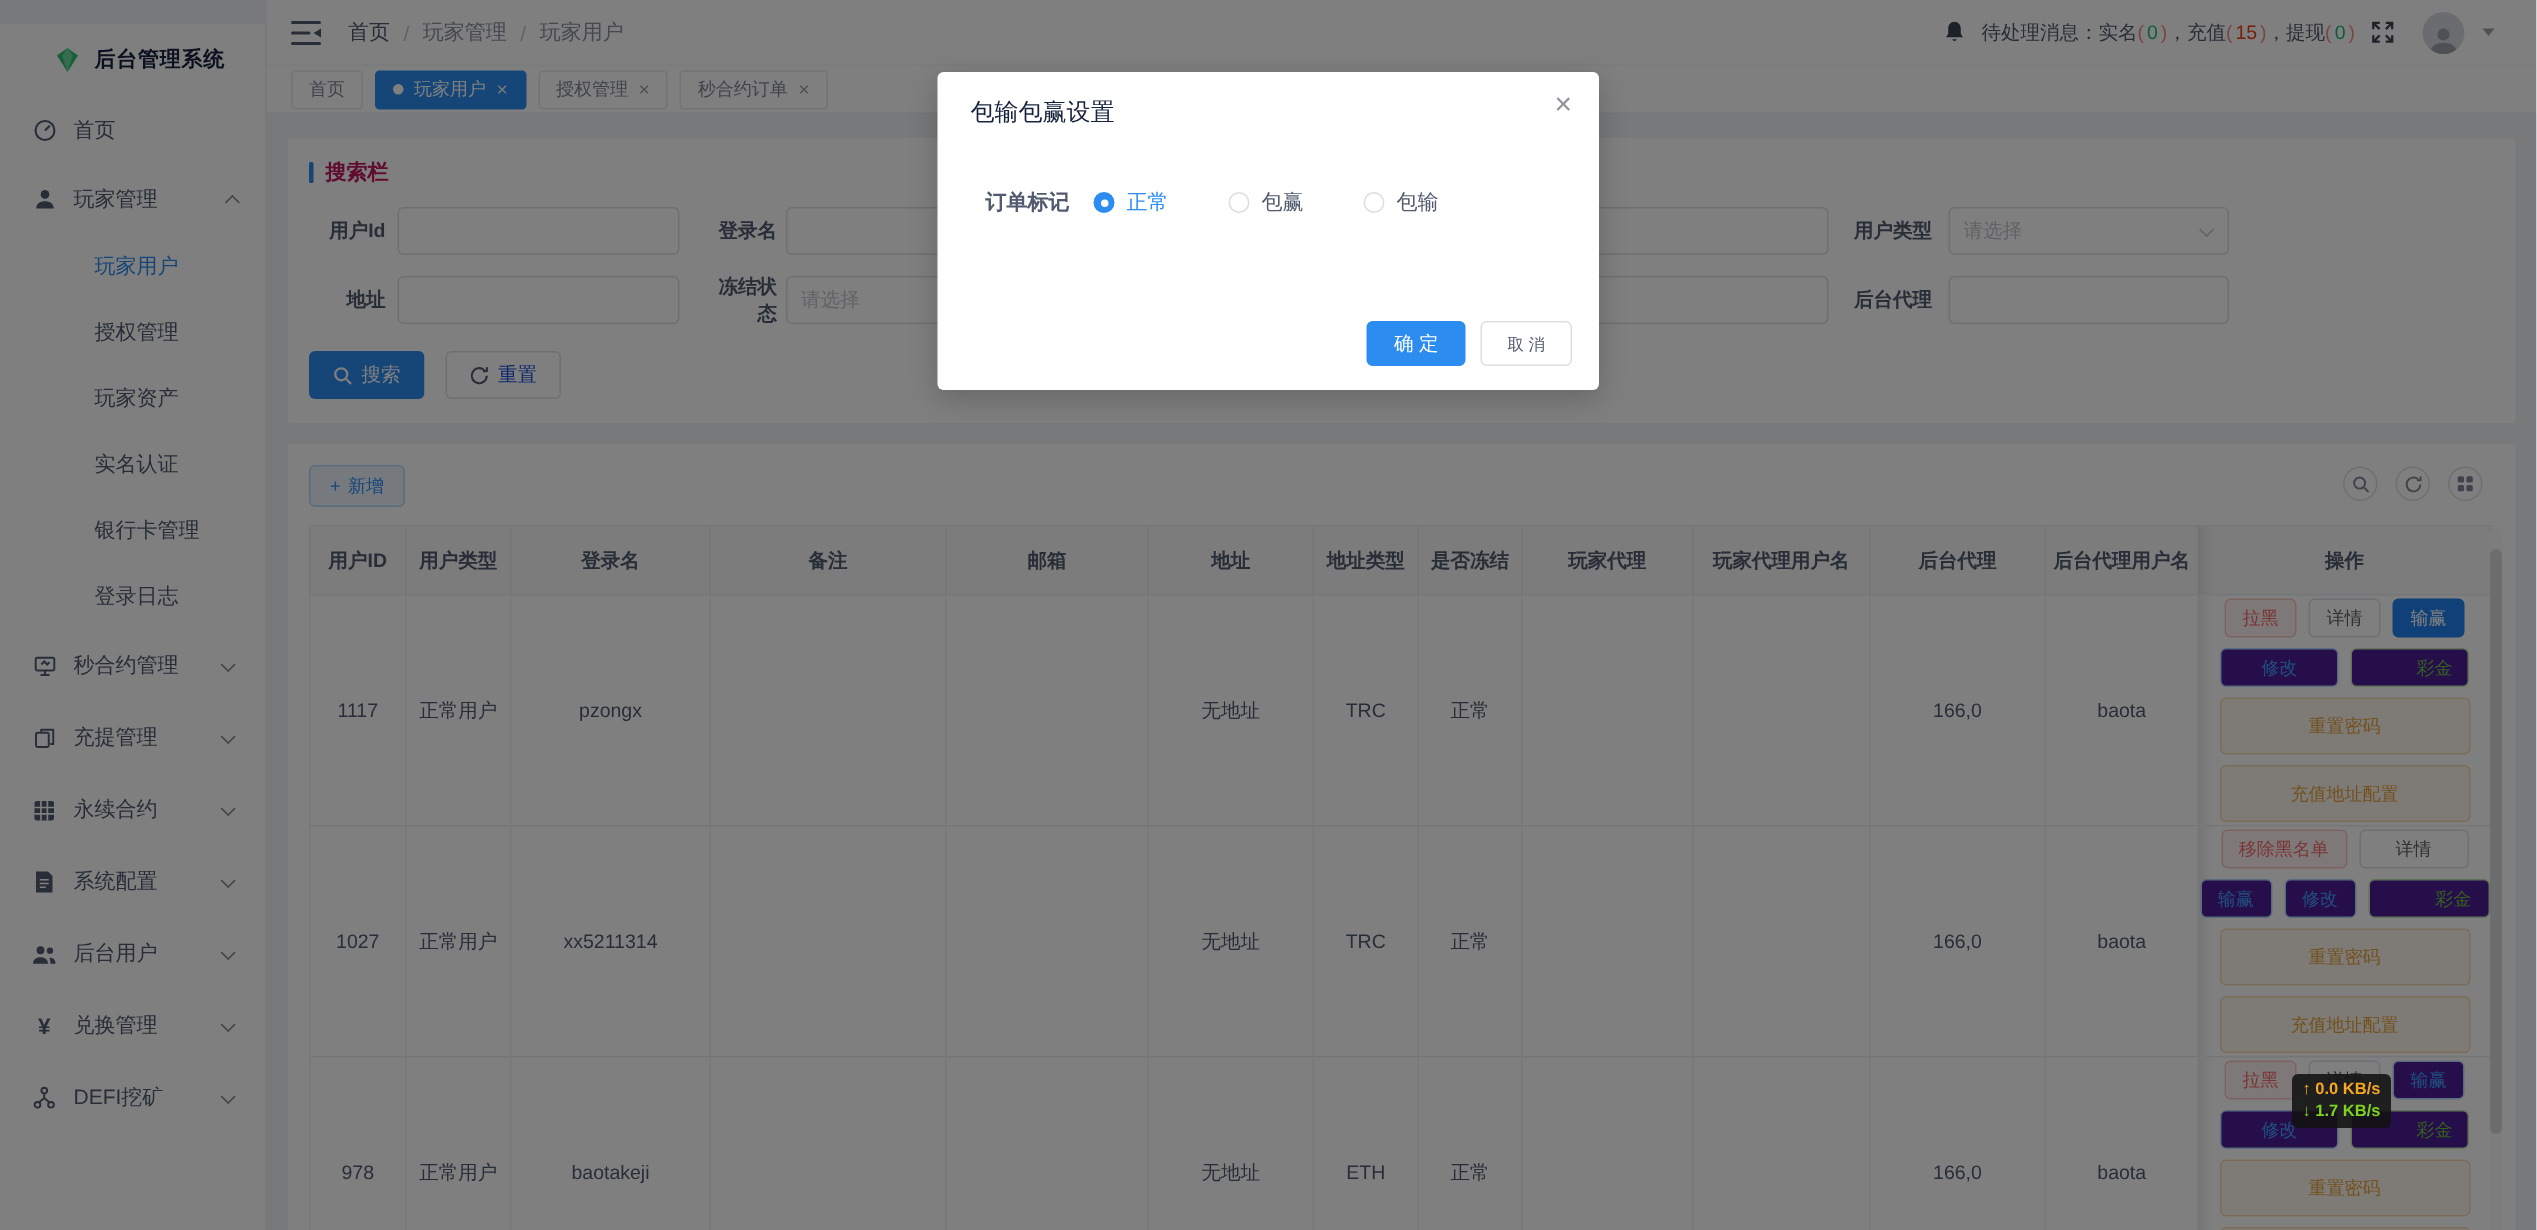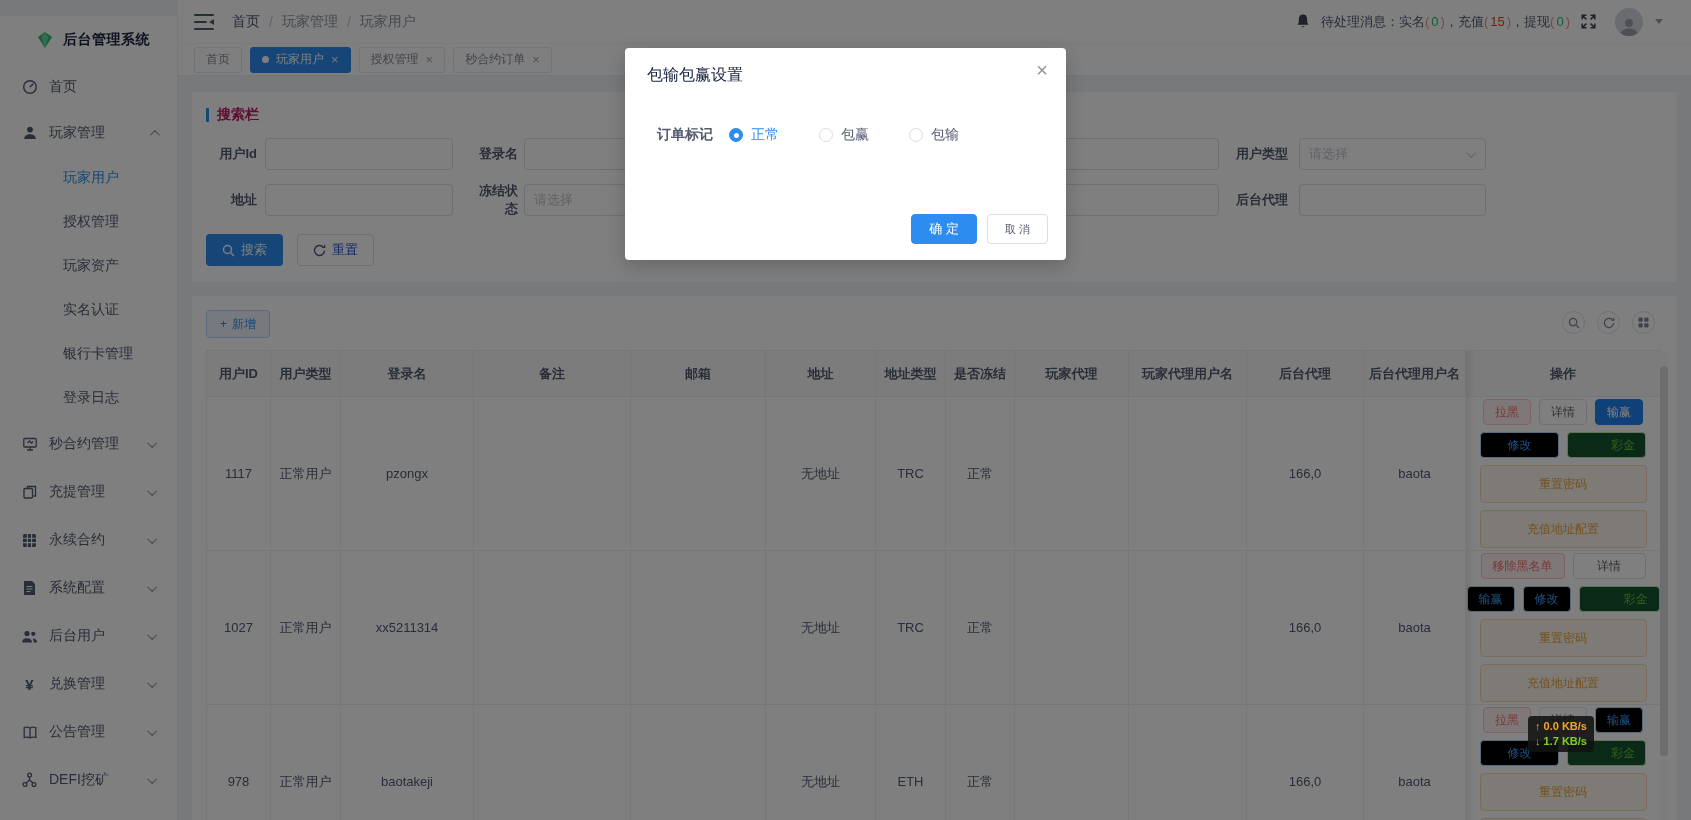--- a/index.html
+++ b/index.html
@@ -106,22 +106,22 @@
              border:1px solid #f0f1f3; border-bottom:1px solid #ebedf0; overflow:hidden; }
   .grid th.op, .grid td.op { box-shadow:inset 12px 0 10px -10px rgba(0,0,0,.12); }
   .op-cell { display:flex; flex-direction:column; gap:7px; align-items:center; justify-content:center; height:100%; }
   .op-row { display:flex; gap:8px; justify-content:center; }
   .abtn { height:26px; padding:0 11px; border-radius:4px; font-size:12px; display:inline-flex;
           align-items:center; justify-content:center; border:1px solid; cursor:pointer; white-space:nowrap; }
   .abtn.wide { width:167px; padding:18px; }
   .a-danger  { color:#f56c6c; background:#fef0f0; border-color:#fbc4c4; }
   .a-default { color:#606266; background:#fff; border-color:#dcdfe6; }
   .a-solid   { color:#fff; background:#2080f0; border-color:#2080f0; }
-  .a-primary { color:#409eff; background:#000000; border-color:#b3d8ff; }
-  .a-success { color:#67c23a; background:#14532d; border-color:#c2e7b0;padding-left:44px; }
+  .a-primary { color:#409eff; background:#4c1d95; border-color:#b3d8ff; }
+  .a-success { color:#67c23a; background:#4c1d95; border-color:#c2e7b0;padding-left:44px; }
   .a-warning { color:#e6a23c; background:#fdf6ec; border-color:#f5dab1; }
 
   .vscroll { position:absolute; right:9px; top:56px; width:8px; height:530px; background:#fafbfc; border-radius:4px; }
   .vthumb  { position:absolute; top:14px; width:8px; height:390px; background:#d8dade; border-radius:4px; }
 
   
   .net-tip { position:absolute; left:1528px; top:716px; background:rgba(18,18,18,.88); border-radius:4px;
              padding:3px 7px; z-index:95; font-size:11px; font-weight:bold; line-height:15px; white-space:nowrap; }
   .net-up { color:#f5a623; }
   .net-down { color:#7ed321; }
@@ -260,30 +260,20 @@
       <span class="mi-label">后台用户</span>
       <span class="chev down"></span>
     </div>
 
     <div class="mi">
       <span class="mi-icon" style="font-size:15px;">¥</span>
       <span class="mi-label">兑换管理</span>
       <span class="chev down"></span>
     </div>
 
-    <div class="mi">
-      <span class="mi-icon">
-        <svg width="16" height="15" viewBox="0 0 16 15" fill="none" stroke="#515a6e" stroke-width="1.3">
-            <path d="M8 3 C6.2 1.9 4 1.9 2.2 2.5 V12.5 C4 11.9 6.2 11.9 8 13 C9.8 11.9 12 11.9 13.8 12.5 V2.5 C12 1.9 9.8 1.9 8 3 Z"></path>
-            <path d="M8 3 V13"></path>
-          </svg>
-      </span>
-      <span class="mi-label">公告管理</span>
-      <span class="chev down"></span>
-    </div>
 
     <div class="mi">
       <span class="mi-icon">
         <svg width="15" height="16" viewBox="0 0 15 16" fill="none" stroke="#515a6e" stroke-width="1.3">
             <circle cx="7.5" cy="3" r="1.9"></circle>
             <circle cx="3" cy="12.5" r="1.9"></circle>
             <circle cx="12" cy="12.5" r="1.9"></circle>
             <path d="M7.5 5 v3 M7.5 8 l-3.5 3 M7.5 8 l3.5 3"></path>
           </svg>
       </span>

